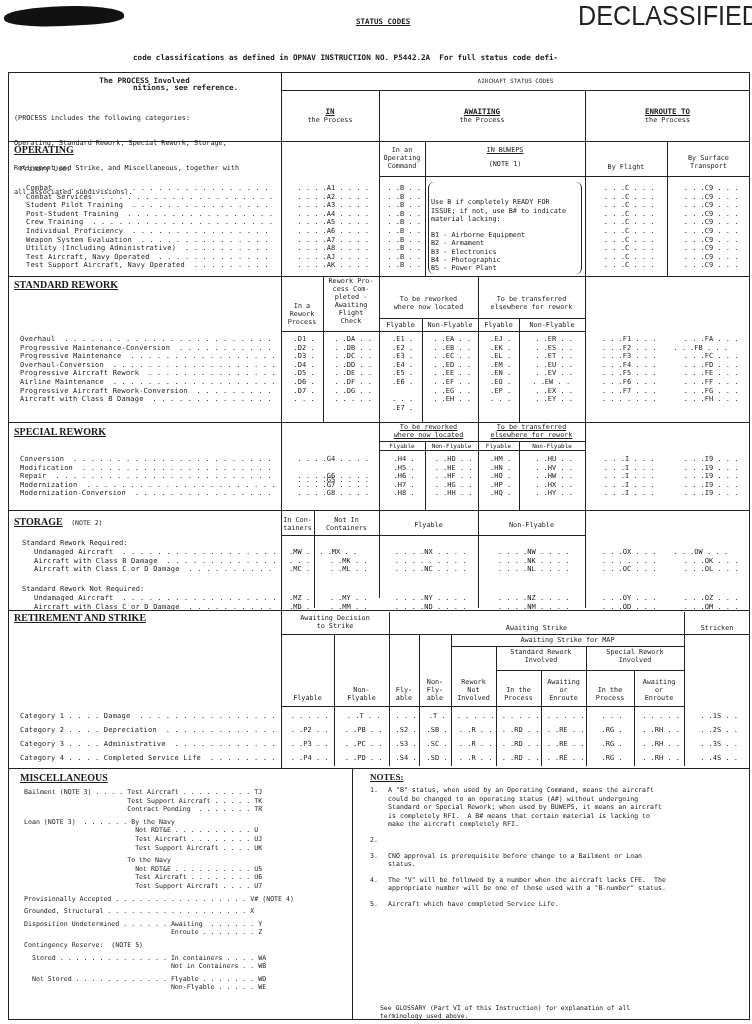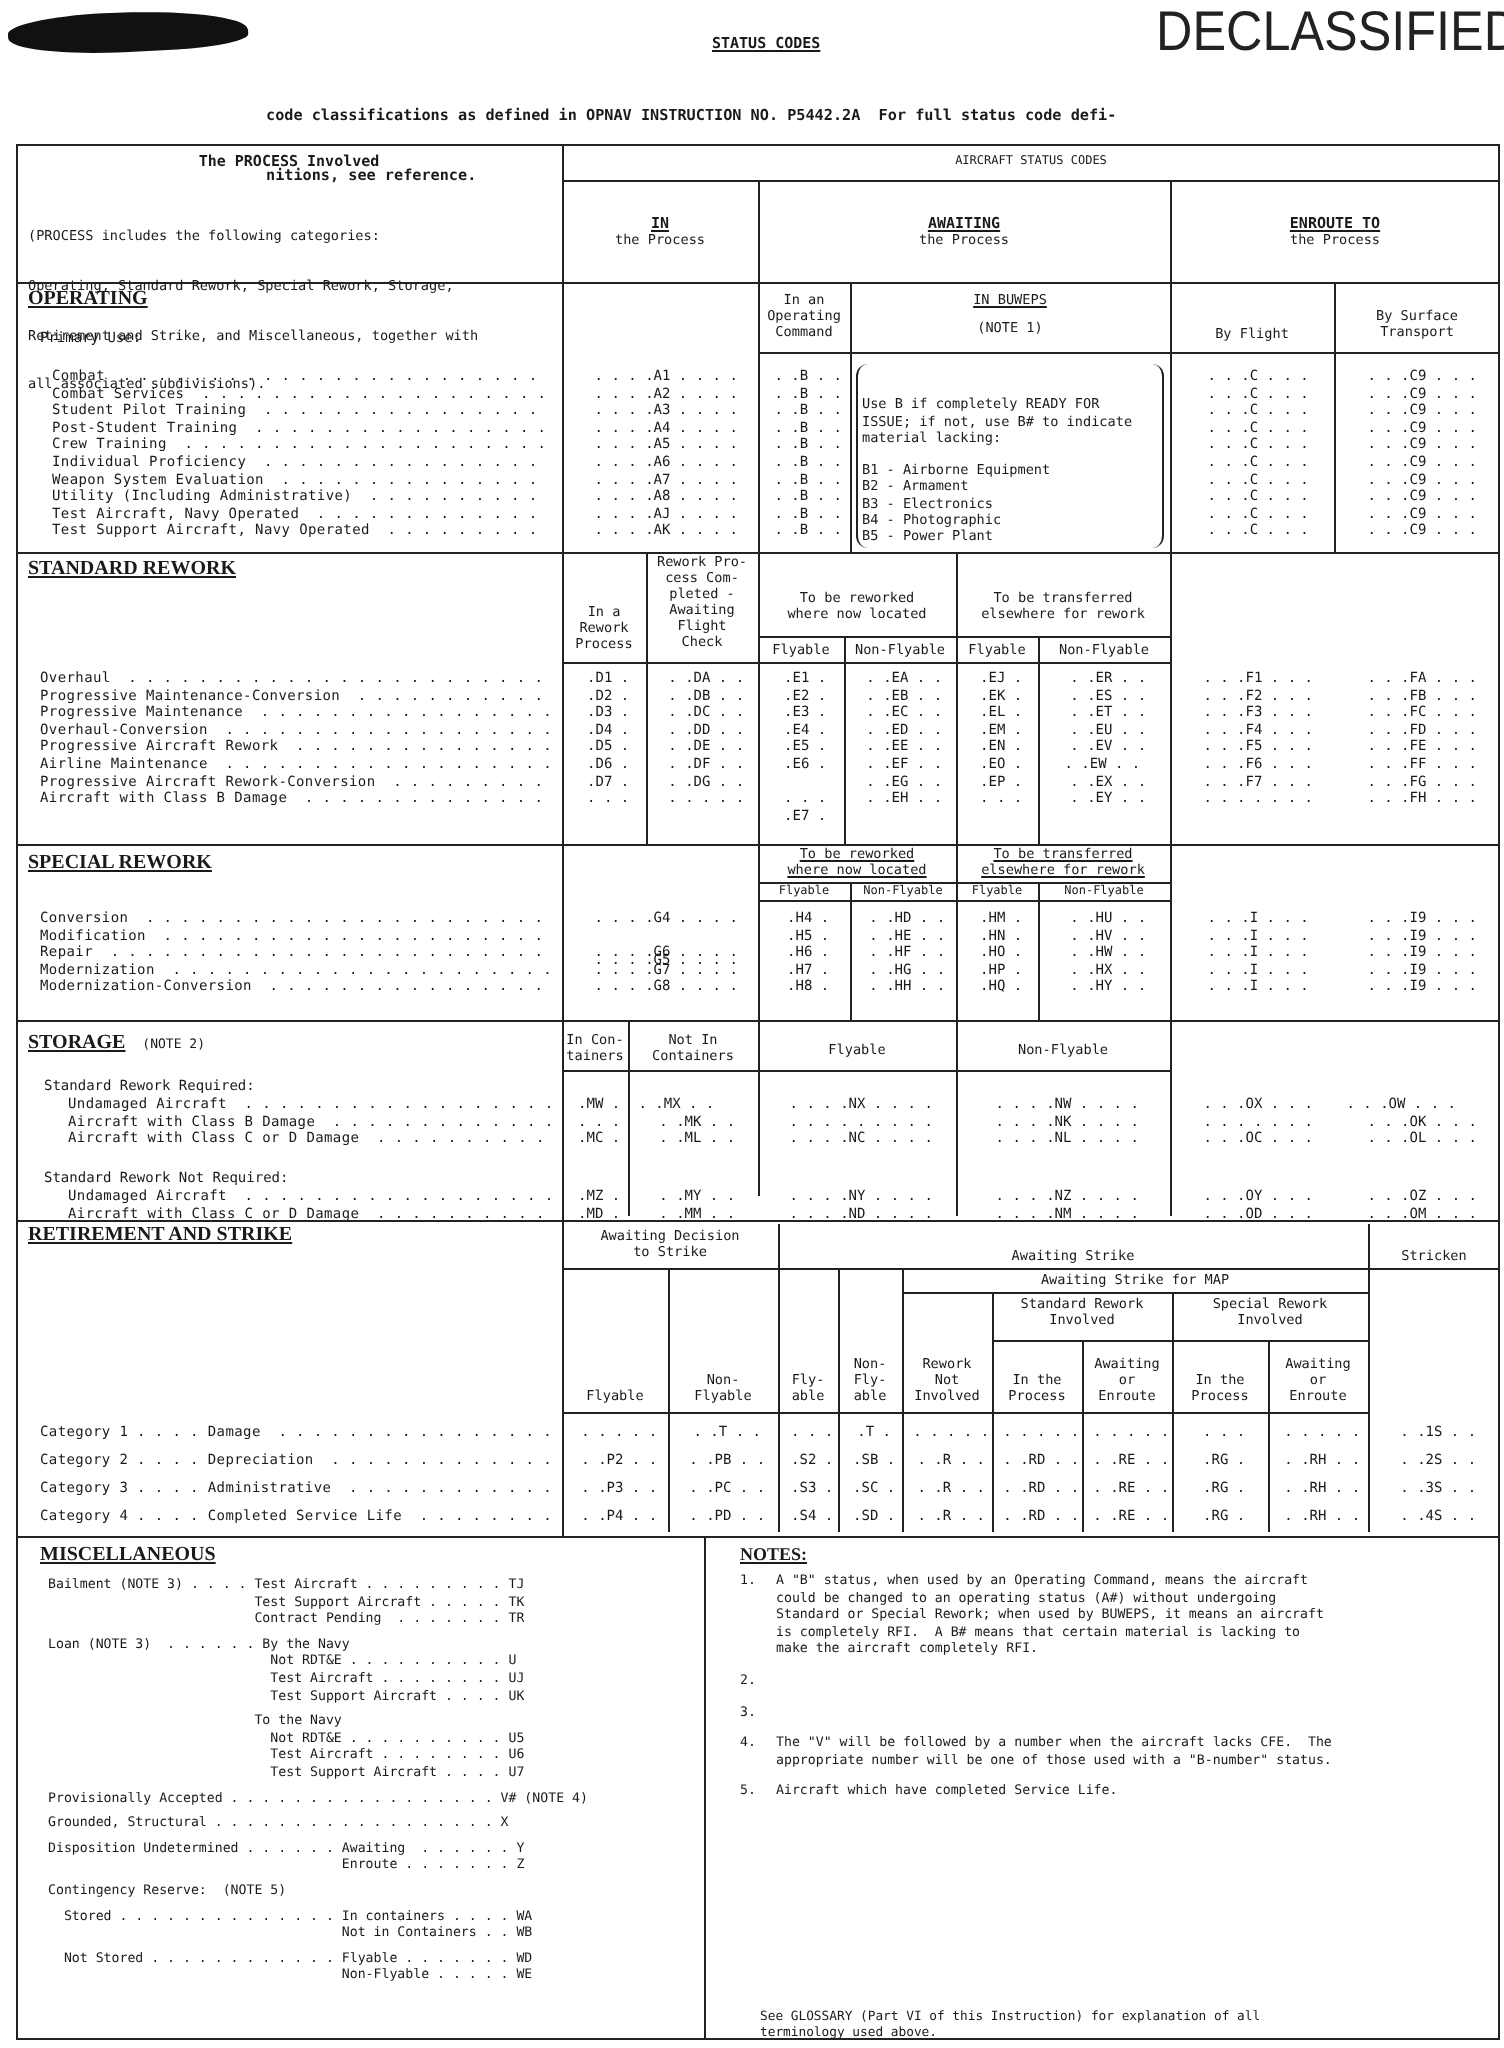--- a/index.html
+++ b/index.html
@@ -178,21 +178,21 @@
     <div class="row" style="left: 588px; top: 335px; width: 78px; text-align: center; overflow: hidden;"> . . .F1 . . .</div>
     <div class="row" style="left: 669px; top: 335px; width: 80px; text-align: center; overflow: hidden;"> . . .FA . . .</div>
     <div class="lead" style="left: 20px; top: 343.6px; width: 255px; overflow: hidden;">Progressive Maintenance-Conversion  . . . . . . . . . . . . . . . . . . . . . . . . . . . . . . . . . . . . . . . .</div>
     <div class="row" style="left: 282px; top: 343.6px; width: 40px; text-align: center; overflow: hidden;"> .D2 .</div>
     <div class="row" style="left: 324px; top: 343.6px; width: 54px; text-align: center; overflow: hidden;"> . .DB . .</div>
     <div class="row" style="left: 380px; top: 343.6px; width: 41px; text-align: center; overflow: hidden;"> .E2 .</div>
     <div class="row" style="left: 423px; top: 343.6px; width: 54px; text-align: center; overflow: hidden;"> . .EB . .</div>
     <div class="row" style="left: 479px; top: 343.6px; width: 39px; text-align: center; overflow: hidden;"> .EK .</div>
     <div class="row" style="left: 520px; top: 343.6px; width: 64px; text-align: center; overflow: hidden;"> . .ES . .</div>
     <div class="row" style="left: 588px; top: 343.6px; width: 78px; text-align: center; overflow: hidden;"> . . .F2 . . .</div>
-    <div class="row" style="left: 669px; top: 343.6px; width: 80px; text-align: center; overflow: hidden;"> . . .FB . . .</div>
+    <div class="row" style="left: 669px; top: 343.6px; width: 80px; overflow: hidden;"> . . .FB . . .</div>
     <div class="lead" style="left: 20px; top: 352.2px; width: 255px; overflow: hidden;">Progressive Maintenance  . . . . . . . . . . . . . . . . . . . . . . . . . . . . . . . . . . . . . . . .</div>
     <div class="row" style="left: 282px; top: 352.2px; width: 40px; text-align: center; overflow: hidden;"> .D3 .</div>
     <div class="row" style="left: 324px; top: 352.2px; width: 54px; text-align: center; overflow: hidden;"> . .DC . .</div>
     <div class="row" style="left: 380px; top: 352.2px; width: 41px; text-align: center; overflow: hidden;"> .E3 .</div>
     <div class="row" style="left: 423px; top: 352.2px; width: 54px; text-align: center; overflow: hidden;"> . .EC . .</div>
     <div class="row" style="left: 479px; top: 352.2px; width: 39px; text-align: center; overflow: hidden;"> .EL .</div>
     <div class="row" style="left: 520px; top: 352.2px; width: 64px; text-align: center; overflow: hidden;"> . .ET . .</div>
     <div class="row" style="left: 588px; top: 352.2px; width: 78px; text-align: center; overflow: hidden;"> . . .F3 . . .</div>
     <div class="row" style="left: 669px; top: 352.2px; width: 80px; text-align: center; overflow: hidden;"> . . .FC . . .</div>
     <div class="lead" style="left: 20px; top: 360.8px; width: 255px; overflow: hidden;">Overhaul-Conversion  . . . . . . . . . . . . . . . . . . . . . . . . . . . . . . . . . . . . . . . .</div>
@@ -482,20 +482,21 @@
 <div id="notes-list" class="abs" style="left:370px;top:786px;width:372px;font-size:6.6px;line-height:8.6px;">
     <div style="display: flex; margin-bottom: 7px;">
       <div style="width: 18px; flex: 0 0 18px;">1.</div>
       <div style="white-space: pre;"><div>A "B" status, when used by an Operating Command, means the aircraft</div><div>could be changed to an operating status (A#) without undergoing</div><div>Standard or Special Rework; when used by BUWEPS, it means an aircraft</div><div>is completely RFI.  A B# means that certain material is lacking to</div><div>make the aircraft completely RFI.</div></div>
     </div>
     <div style="display: flex; margin-bottom: 7px;">
       <div style="width: 18px; flex: 0 0 18px;">2.</div>
     </div>
     <div style="display: flex; margin-bottom: 7px;">
       <div style="width: 18px; flex: 0 0 18px;">3.</div>
+      <div style="white-space: pre;"><div>CNO approval is prerequisite before change to a Bailment or Loan</div><div>status.</div></div>
     </div>
     <div style="display: flex; margin-bottom: 7px;">
       <div style="width: 18px; flex: 0 0 18px;">4.</div>
       <div style="white-space: pre;"><div>The "V" will be followed by a number when the aircraft lacks CFE.  The</div><div>appropriate number will be one of those used with a "B-number" status.</div></div>
     </div>
     <div style="display: flex; margin-bottom: 7px;">
       <div style="width: 18px; flex: 0 0 18px;">5.</div>
       <div style="white-space: pre;"><div>Aircraft which have completed Service Life.</div></div>
     </div>
   </div>

